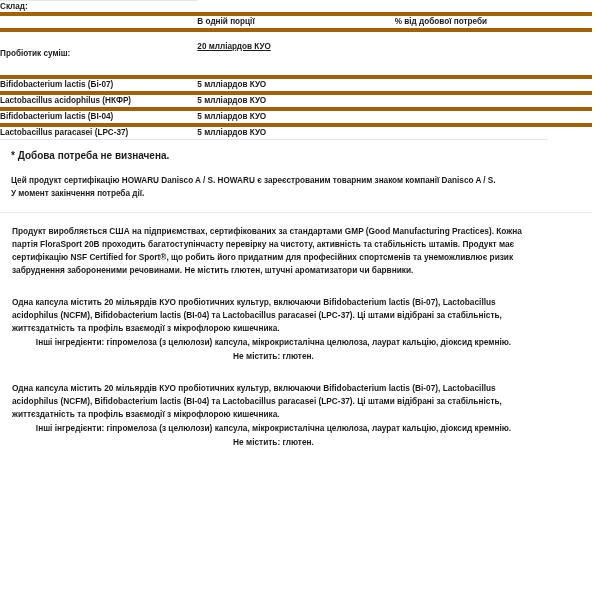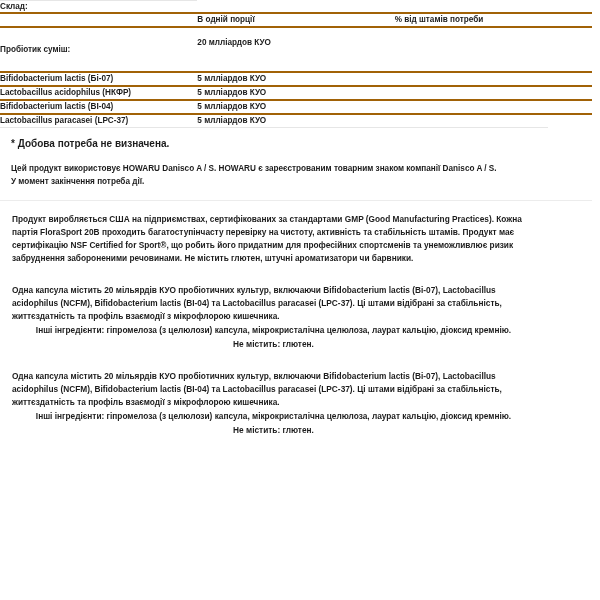--- a/index.html
+++ b/index.html
@@ -42,41 +42,41 @@
 
   .col-name   { width: 426px; }
   .col-amount { width: 76px; }
   .col-dv     { width: 90px; }
 
   
   .rule-short > td:first-child {
     border-top: 1px solid #e6e6e6;
   }
   .rule-full > td {
-    border-top: 2px solid #a16207;
+    border-top: 4px solid #a16207;
   }
 
   .cell-name {
     padding: 9px 8px 9px 11px;
     line-height: 1.35;
   }
   .cell-val {
     padding: 9px 8px 9px 6px;
     line-height: 1.45;
   }
   .cell-head {
     padding: 11px 8px 10px 6px;
     line-height: 1.45;
   }
   .cell-head-blank {
     padding: 11px 8px 10px 11px;
   }
 
   .row-tall .cell-name { padding-top: 16px; padding-bottom: 16px; }
-  .row-tall .cell-val  { padding-top: 9px;  padding-bottom: 11px; }
+  .row-tall .cell-val  { padding-top: 9px;  padding-bottom: 11px; text-decoration: underline; }
 
   
   .footnote-wrap {
     padding: 0;
   }
   .footnote {
     font-size: 10px;
     font-weight: bold;
     line-height: 1.45;
     padding: 9px 11px 2px 11px;
@@ -125,21 +125,21 @@
       <tr class="rule-short">
         <td class="cell-name">Склад:</td>
         <td class="cell-val"></td>
         <td class="cell-val"></td>
       </tr>
 
 
       <tr class="rule-full">
         <td class="cell-head-blank col-name"></td>
         <td class="cell-head col-amount">В одній порції</td>
-        <td class="cell-head col-dv">% від штамів потреби</td>
+        <td class="cell-head col-dv">% від добової потреби</td>
       </tr>
 
       <tr class="rule-full row-tall">
         <td class="cell-name">Пробіотик суміш:</td>
         <td class="cell-val">20 мллiардов КУО</td>
         <td class="cell-val"></td>
       </tr>
 
       <tr class="rule-full">
         <td class="cell-name">Bifidobacterium lactis (Бi-07)</td>
@@ -164,21 +164,21 @@
         <td class="cell-val">5 мллiардов КУО</td>
         <td class="cell-val"></td>
       </tr>
 
     </tbody>
   </table>
 
   <div class="footnote-wrap">
     <div class="footnote">* Добова потреба не визначена.</div>
     <div class="trademark">
-      <p>Цей продукт використовує HOWARU Danisco A / S. HOWARU є зареєстрованим товарним знаком компанії Danisco A / S.</p>
+      <p>Цей продукт сертифікацію HOWARU Danisco A / S. HOWARU є зареєстрованим товарним знаком компанії Danisco A / S.</p>
       <p>У момент закінчення потреба дії.</p>
     </div>
   </div>
 
   <div class="section-rule"></div>
 
   <div class="body-block">
     <p>Продукт виробляється США на підприємствах, сертифікованих за стандартами GMP (Good Manufacturing Practices). Кожна партія FloraSport 20B проходить багатоступінчасту перевірку на чистоту, активність та стабільність штамів. Продукт має сертифікацію NSF Certified for Sport®, що робить його придатним для професійних спортсменів та унеможливлює ризик забруднення забороненими речовинами. Не містить глютен, штучні ароматизатори чи барвники.</p>
   </div>
 

